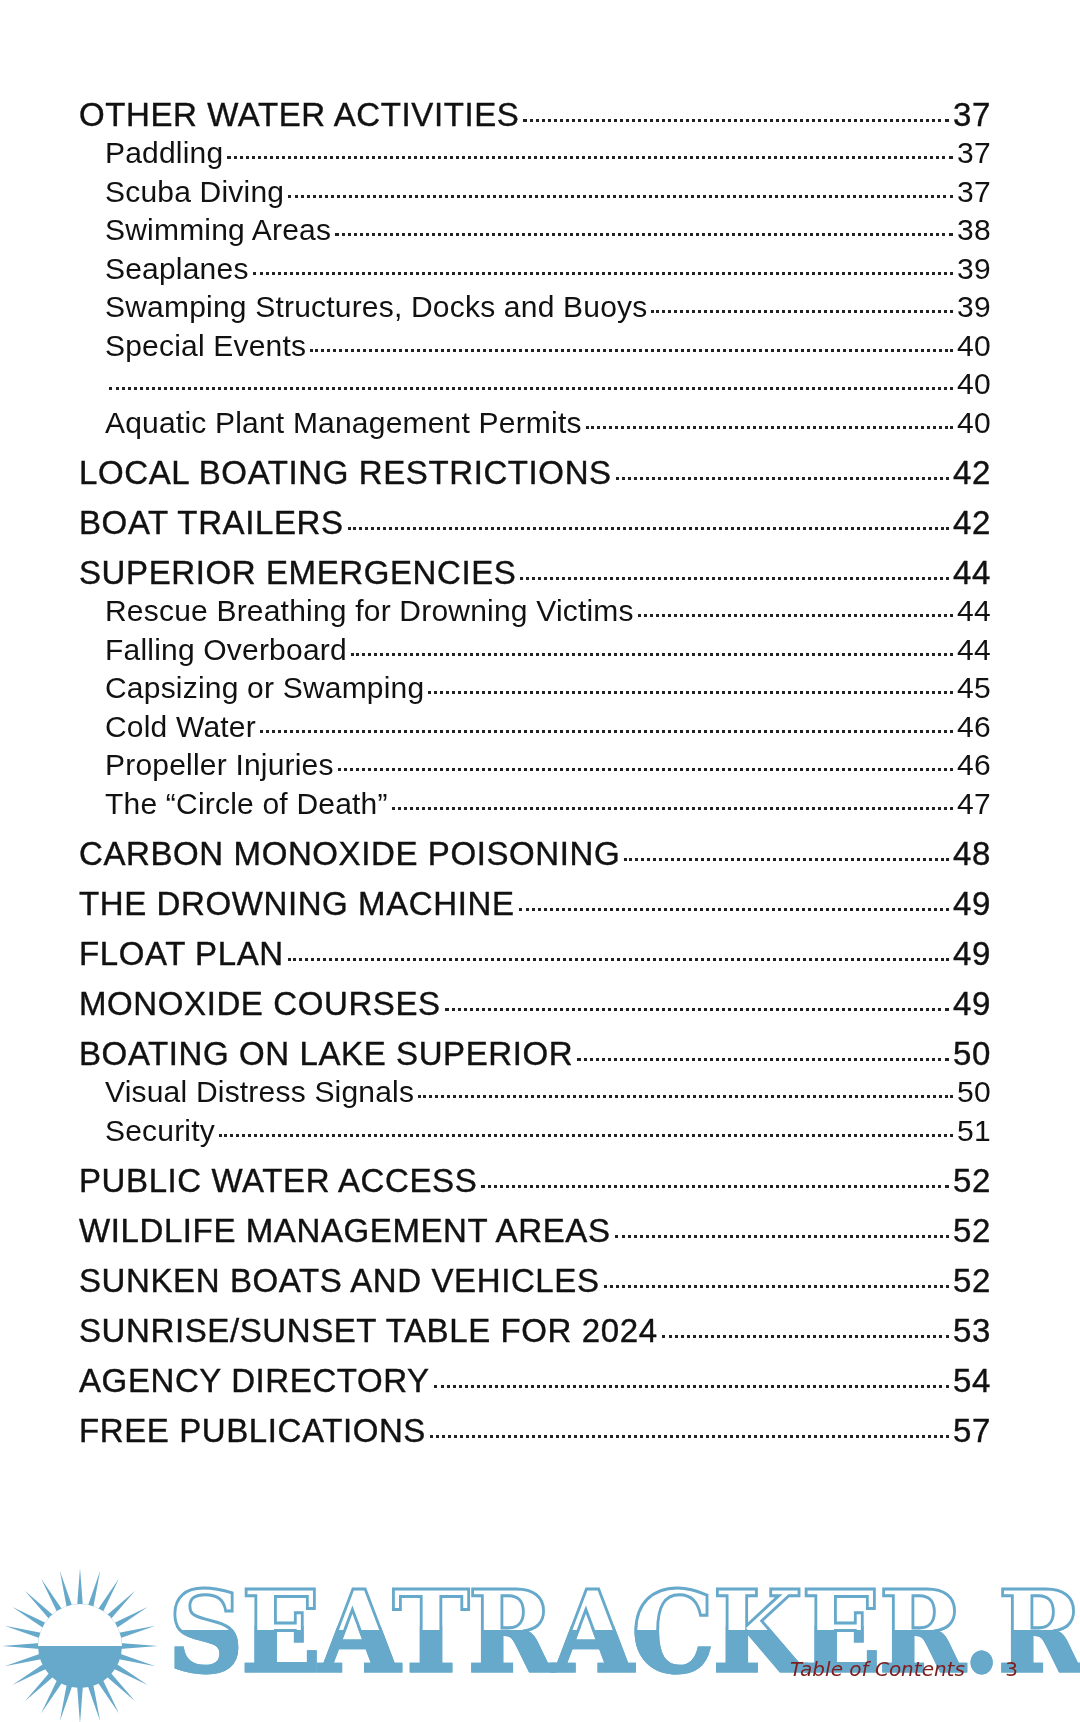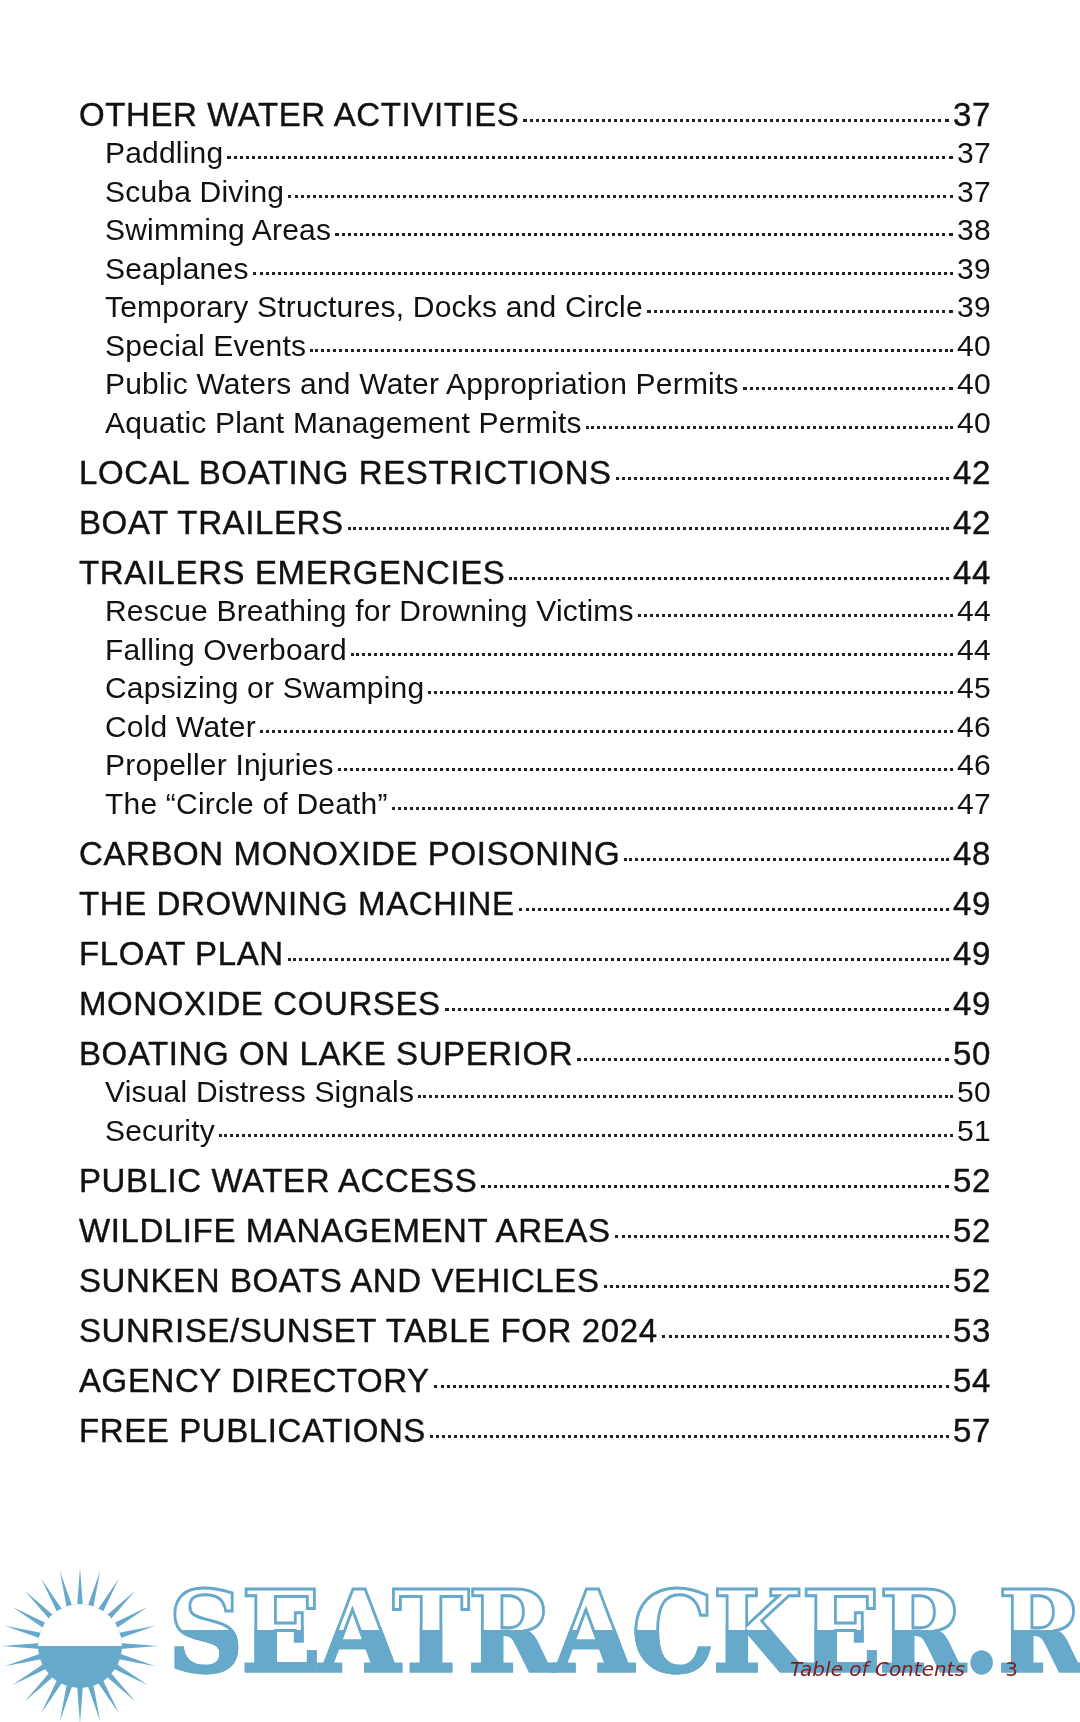--- a/index.html
+++ b/index.html
@@ -85,51 +85,50 @@
       <span class="label">Swimming Areas</span>
       <span class="leader"></span>
       <span class="page">38</span>
     </div>
     <div class="row sub">
       <span class="label">Seaplanes</span>
       <span class="leader"></span>
       <span class="page">39</span>
     </div>
     <div class="row sub">
-      <span class="label">Temporary Structures, Docks and Circle</span>
+      <span class="label">Swamping Structures, Docks and Buoys</span>
       <span class="leader"></span>
       <span class="page">39</span>
     </div>
     <div class="row sub">
       <span class="label">Special Events</span>
       <span class="leader"></span>
       <span class="page">40</span>
     </div>
     <div class="row sub">
-      <span class="label">Public Waters and Water Appropriation Permits</span>
       <span class="leader"></span>
       <span class="page">40</span>
     </div>
     <div class="row sub">
       <span class="label">Aquatic Plant Management Permits</span>
       <span class="leader"></span>
       <span class="page">40</span>
     </div>
     <div class="row main">
       <span class="label">LOCAL BOATING RESTRICTIONS</span>
       <span class="leader"></span>
       <span class="page">42</span>
     </div>
     <div class="row main">
       <span class="label">BOAT TRAILERS</span>
       <span class="leader"></span>
       <span class="page">42</span>
     </div>
     <div class="row main">
-      <span class="label">TRAILERS EMERGENCIES</span>
+      <span class="label">SUPERIOR EMERGENCIES</span>
       <span class="leader"></span>
       <span class="page">44</span>
     </div>
     <div class="row sub">
       <span class="label">Rescue Breathing for Drowning Victims</span>
       <span class="leader"></span>
       <span class="page">44</span>
     </div>
     <div class="row sub">
       <span class="label">Falling Overboard</span>

